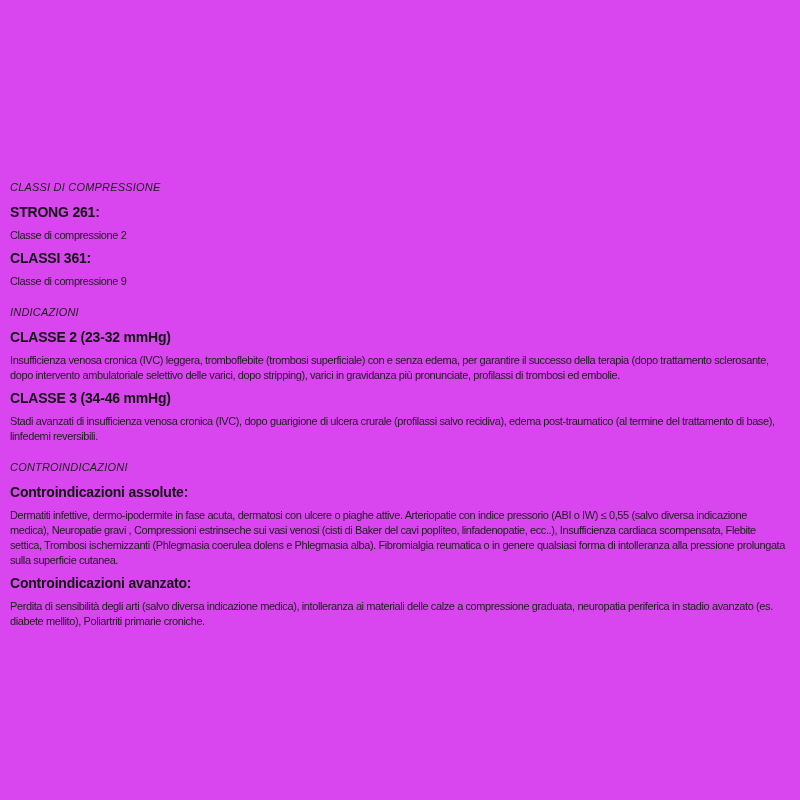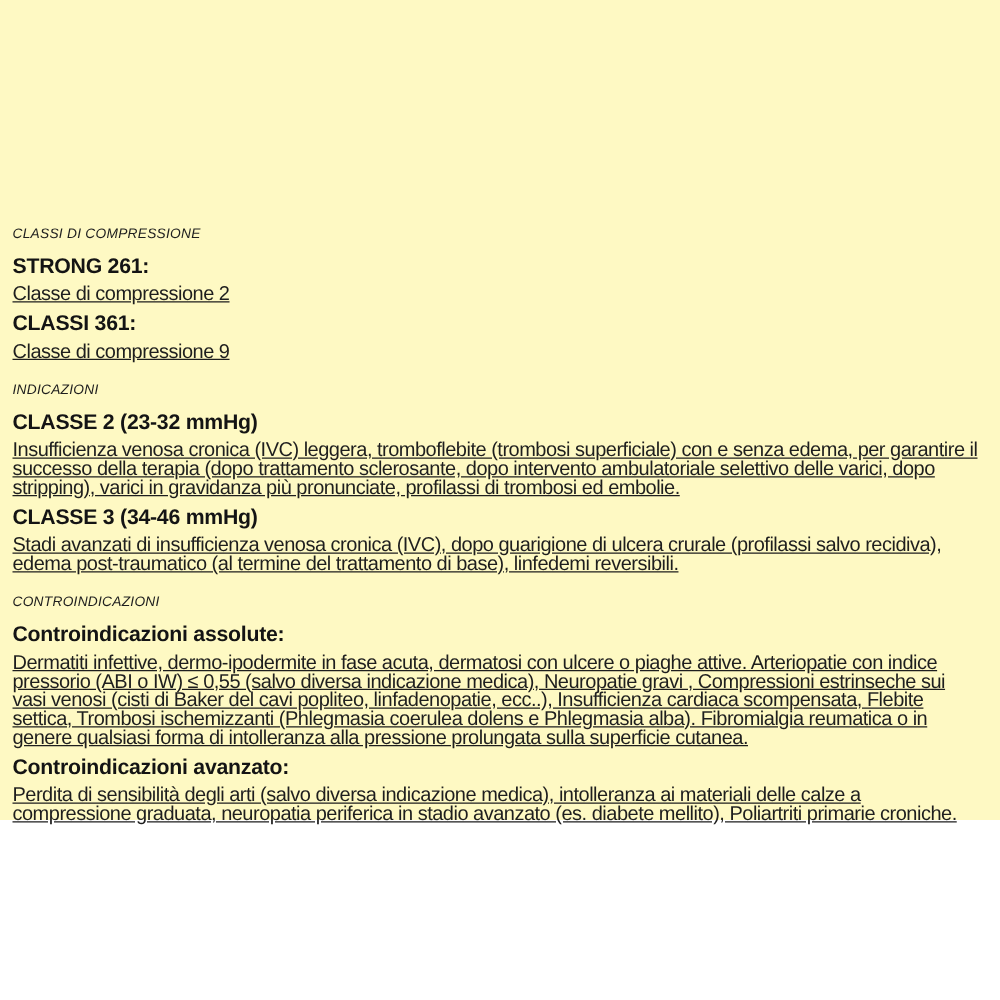--- a/index.html
+++ b/index.html
@@ -9,55 +9,54 @@
     height: 800px;
     position: relative;
     font-family: "Liberation Sans", sans-serif;
     color: #1e1e1e;
     overflow: hidden;
   }
   .page {
     position: absolute;
     top: 0; left: 0;
     width: 800px;
-    height: 656px;
-    background: #fef9c3;
+    height: 800px;
+    background: #d946ef;
   }
   .content {
     position: absolute;
     top: 180px;
     left: 10px;
     right: 14px;
   }
   .section { margin-bottom: 16px; }
   .section + .section { margin-top: 8px; }
   .sec-header {
     font-style: italic;
     font-weight: 400;
     font-size: 11px;
     letter-spacing: 0.2px;
     line-height: 15px;
     margin-bottom: 10px;
     color: #1e1e1e;
   }
   .subhead {
     font-weight: 700;
-    font-size: 17px;
+    font-size: 14px;
     letter-spacing: -0.2px;
     line-height: 15px;
     margin-bottom: 8px;
     color: #141414;
   }
   .para {
-    font-size: 16px;
+    font-size: 11px;
     letter-spacing: -0.4px;
     line-height: 15px;
     margin-bottom: 8px;
     color: #1e1e1e;
-    text-decoration: underline;
   }
 </style>
 </head>
 <body>
 
 <div class="page">
   <div class="content">
 
     <div class="section">
       <div class="sec-header">CLASSI DI COMPRESSIONE</div>

